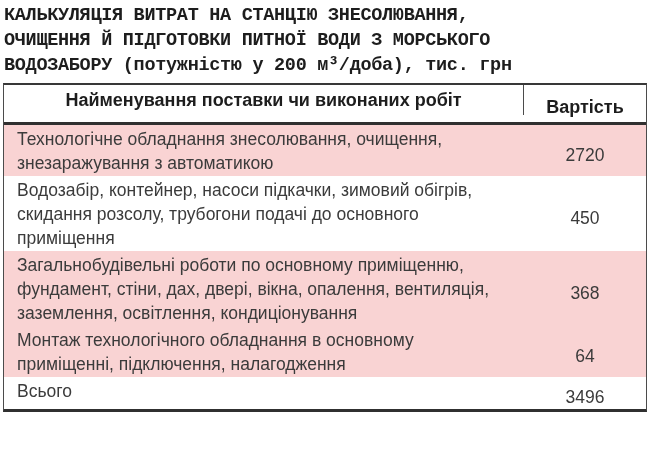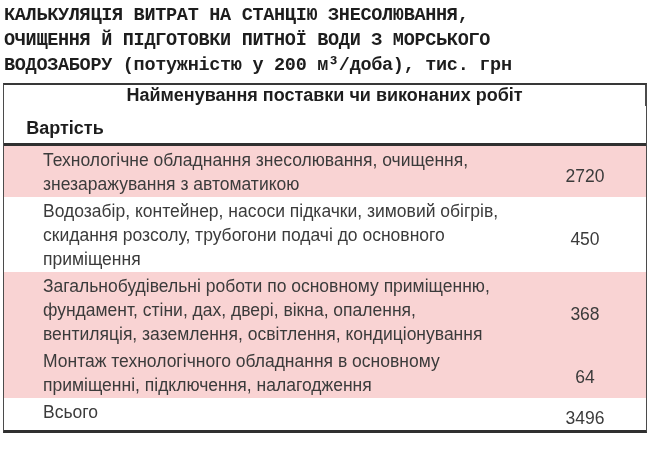--- a/index.html
+++ b/index.html
@@ -27,37 +27,36 @@
     border-bottom: 3px solid #303030;
   }
   .thead {
     display: flex;
     align-items: stretch;
     border-bottom: 3px solid #303030;
     font-weight: bold;
     color: #1d1d1d;
     font-size: 18px;
     background: #ffffff;
-    flex-direction: column;
   }
   .th {
     display: flex;
     align-items: center;
     justify-content: center;
     height: 30px;
   }
   .th-name { flex: 1; border-right: 1px solid #4b4b4b; }
   .th-value { width: 122px; margin-top: 7px; }
   .row {
     display: flex;
     font-size: 17.5px;
     line-height: 24px;
     color: #3b3b3b;
   }
-  .row-name { flex: 1; padding: 1.5px 10px 1.5px 13px; margin-left: 26px; }
+  .row-name { flex: 1; padding: 1.5px 10px 1.5px 13px; }
   .row-value {
     width: 122px;
     display: flex;
     align-items: center;
     justify-content: center;
     margin-top: 8px;
   }
   .row.pink { background: #f9d3d3; }
 </style>
 </head>

